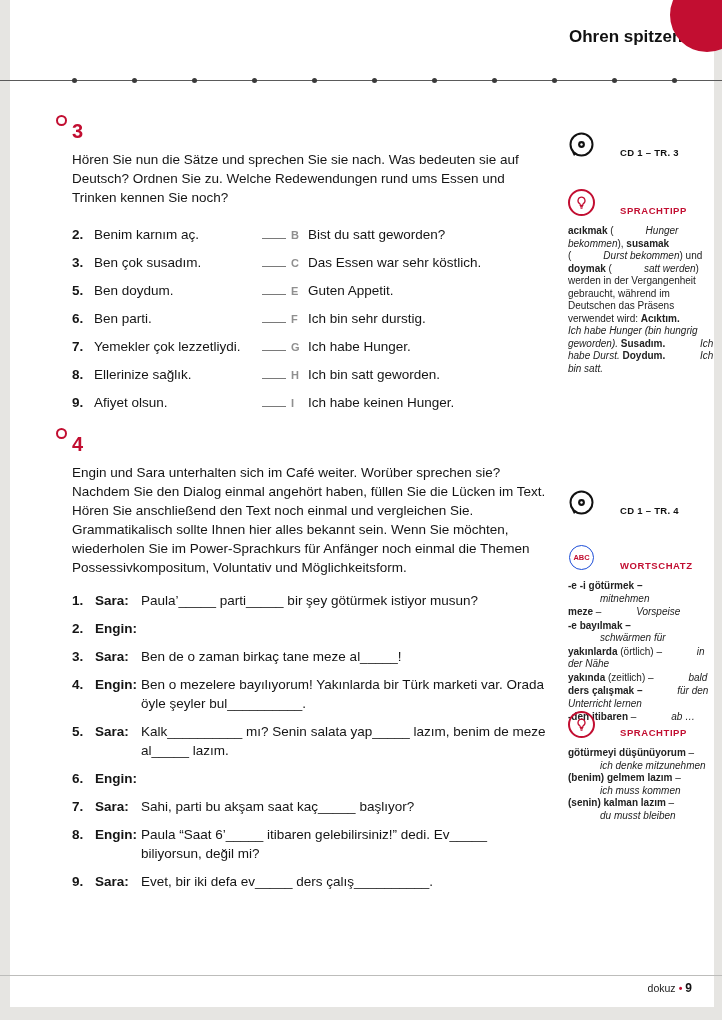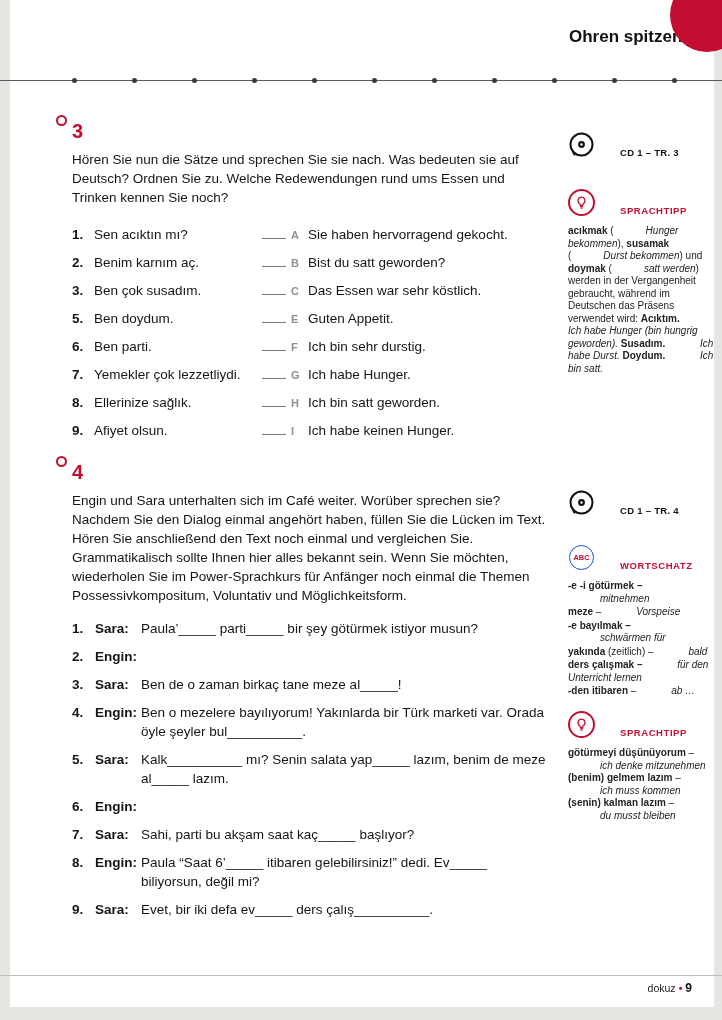--- a/index.html
+++ b/index.html
@@ -65,23 +65,20 @@
     <div class="main">
 
       <div class="ex-head">
         <span class="ex-marker"></span>
         <span class="ex-num">3</span>
       </div>
       <p class="instr">Hören Sie nun die Sätze und sprechen Sie sie nach. Was bedeuten sie auf Deutsch? Ordnen Sie zu. Welche Redewendungen rund ums Essen und Trinken kennen Sie noch?</p>
 
       <div class="match-list">
         <div class="match-row">
-          <span class="m-num">1.</span><span class="m-turkish">Sen acıktın mı?</span><span class="m-blank"></span><span class="m-letter">A</span><span class="m-german">Sie haben hervorragend gekocht.</span>
-        </div>
-        <div class="match-row">
           <span class="m-num">2.</span><span class="m-turkish">Benim karnım aç.</span><span class="m-blank"></span><span class="m-letter">B</span><span class="m-german">Bist du satt geworden?</span>
         </div>
         <div class="match-row">
           <span class="m-num">3.</span><span class="m-turkish">Ben çok susadım.</span><span class="m-blank"></span><span class="m-letter">C</span><span class="m-german">Das Essen war sehr köstlich.</span>
         </div>
         <div class="match-row">
           <span class="m-num">5.</span><span class="m-turkish">Ben doydum.</span><span class="m-blank"></span><span class="m-letter">E</span><span class="m-german">Guten Appetit.</span>
         </div>
         <div class="match-row">
           <span class="m-num">6.</span><span class="m-turkish">Ben parti.</span><span class="m-blank"></span><span class="m-letter">F</span><span class="m-german">Ich bin sehr durstig.</span>
@@ -202,20 +199,21 @@
             <span class="abc-circle">
                 <i>ABC</i>
               </span>
           </span>
           <span class="tip-label">WORTSCHATZ</span>
         </div>
         <div class="sb-text">
           <div class="ws-entry"><span class="seg-b">-e -i götürmek –</span><span> </span><span class="seg-i">mitnehmen</span></div>
           <div class="ws-entry"><span class="seg-b">meze</span><span> – </span><span class="seg-i">Vorspeise</span></div>
           <div class="ws-entry"><span class="seg-b">-e bayılmak –</span><span> </span><span class="seg-i">schwärmen für</span></div>
+          <div class="ws-entry"><span class="seg-b">yakınlarda</span><span> (örtlich) – </span><span class="seg-i">in der Nähe</span></div>
           <div class="ws-entry"><span class="seg-b">yakında</span><span> (zeitlich) – </span><span class="seg-i">bald</span></div>
           <div class="ws-entry"><span class="seg-b">ders çalışmak –</span><span> </span><span class="seg-i">für den Unterricht lernen</span></div>
           <div class="ws-entry"><span class="seg-b">-den itibaren</span><span> – </span><span class="seg-i">ab …</span></div>
         </div>
       </div>
 
       <div class="sb-group" style="top:711px">
         <div class="sb-head">
           <span class="icon-wrap">
             <span class="bulb-circle">

